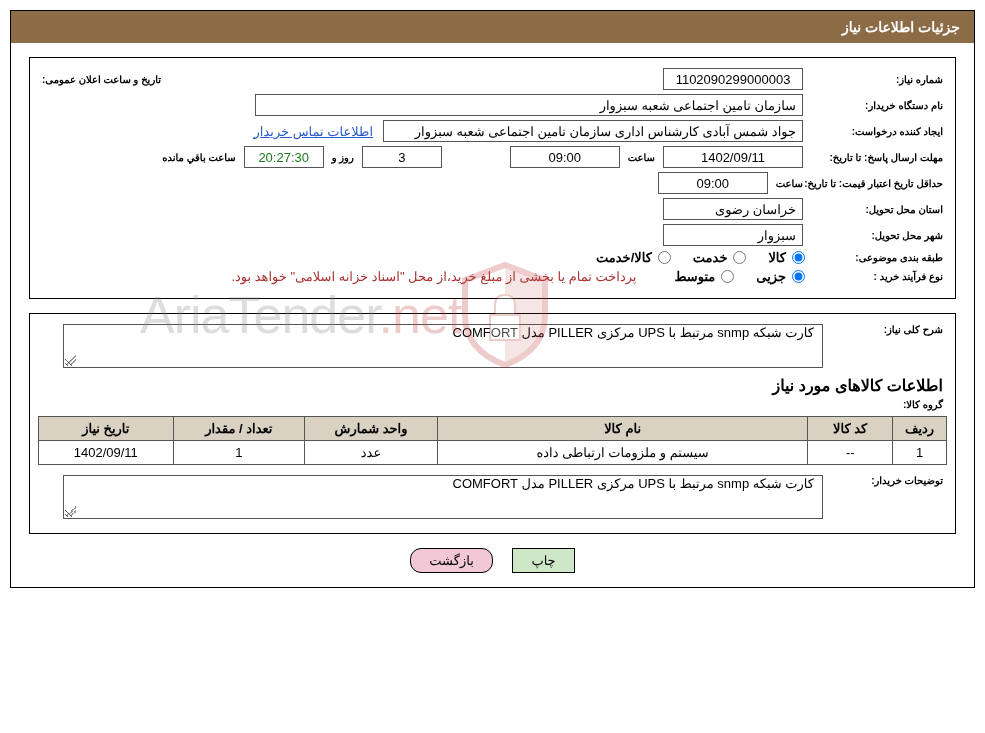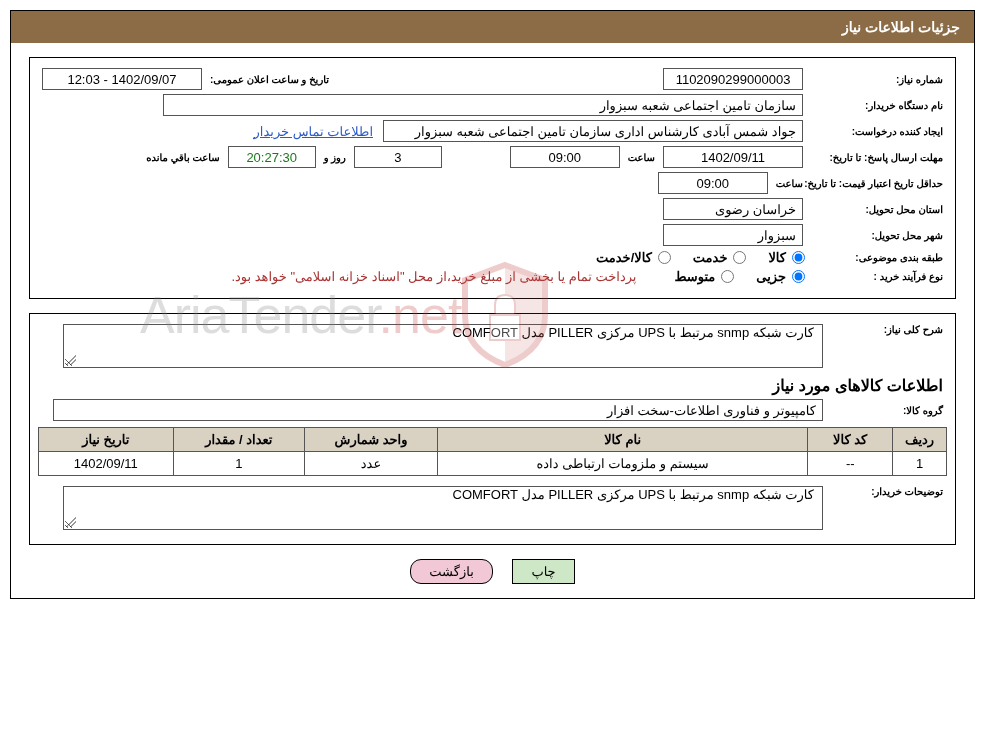--- a/index.html
+++ b/index.html
@@ -71,25 +71,25 @@
 .textarea-box::after {
   content: '';
   position: absolute;
   bottom: 2px;
   left: 2px;
   width: 10px;
   height: 10px;
   background: linear-gradient(135deg, transparent 50%, #999 50%, #999 60%, transparent 60%, transparent 70%, #999 70%, #999 80%, transparent 80%);
 }
 .wide { width: 420px; text-align: right; justify-content: flex-start; }
-.wider { width: 640px; text-align: right; justify-content: flex-start; }
+.wider { width: 548px; text-align: right; justify-content: flex-start; }
 .widest { width: 770px; text-align: right; justify-content: flex-start; }
 .w140 { width: 140px; }
 .w110 { width: 110px; }
-.w80 { width: 88px; }
+.w80 { width: 80px; }
 .link {
   color: #2b5cc9;
   text-decoration: underline;
   cursor: pointer;
   margin: 0 6px;
 }
 .radio-group {
   display: inline-flex;
   align-items: center;
   gap: 2px;
@@ -166,21 +166,20 @@
 <div class="page-border">
   <div class="header-bar">جزئیات اطلاعات نیاز</div>
 
   <div class="section-frame">
 
     <div class="row">
       <span class="label col-label">شماره نیاز:</span>
       <span class="value-box w140">1102090299000003</span>
       <span class="spacer"></span>
       <span class="label">تاریخ و ساعت اعلان عمومی:</span>
-      <span class="value-box" style="width:160px">1402/09/07 - 12:03</span>
     </div>
 
     <div class="row">
       <span class="label col-label">نام دستگاه خریدار:</span>
       <span class="value-box wider">سازمان تامین اجتماعی شعبه سبزوار</span>
     </div>
 
     <div class="row">
       <span class="label col-label">ایجاد کننده درخواست:</span>
       <span class="value-box wide">جواد شمس آبادی کارشناس اداری سازمان تامین اجتماعی شعبه سبزوار</span>
@@ -244,21 +243,20 @@
 
     <div class="row" style="align-items:flex-start">
       <span class="label" style="width:120px">شرح کلی نیاز:</span>
       <div class="textarea-box">کارت شبکه snmp مرتبط با UPS مرکزی PILLER مدل COMFORT</div>
     </div>
 
     <div class="sublabel">اطلاعات کالاهای مورد نیاز</div>
 
     <div class="row">
       <span class="label" style="width:120px">گروه کالا:</span>
-      <span class="value-box widest">کامپیوتر و فناوری اطلاعات-سخت افزار</span>
     </div>
 
     <table class="items-table">
       <thead>
         <tr>
           <th class="narrow-col">ردیف</th>
           <th class="code-col">کد کالا</th>
           <th class="name-col">نام کالا</th>
           <th class="unit-col">واحد شمارش</th>
           <th class="qty-col">تعداد / مقدار</th>

